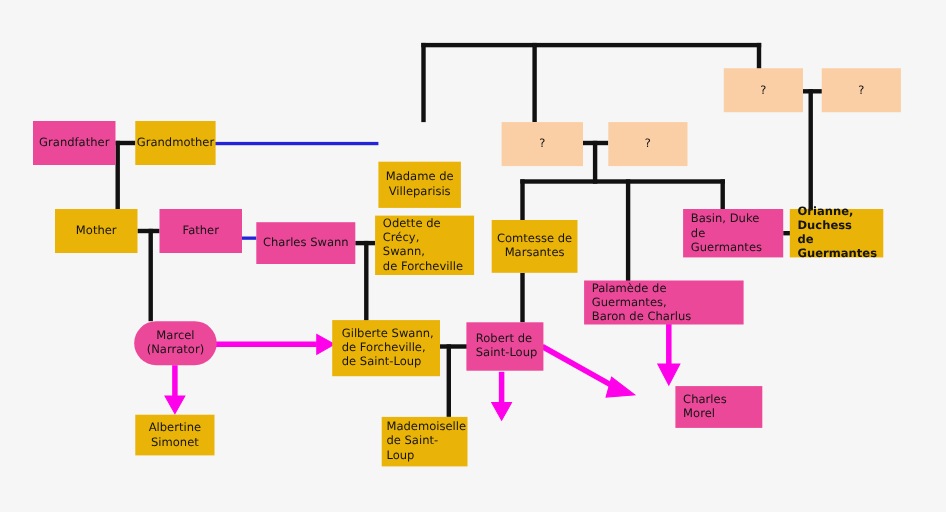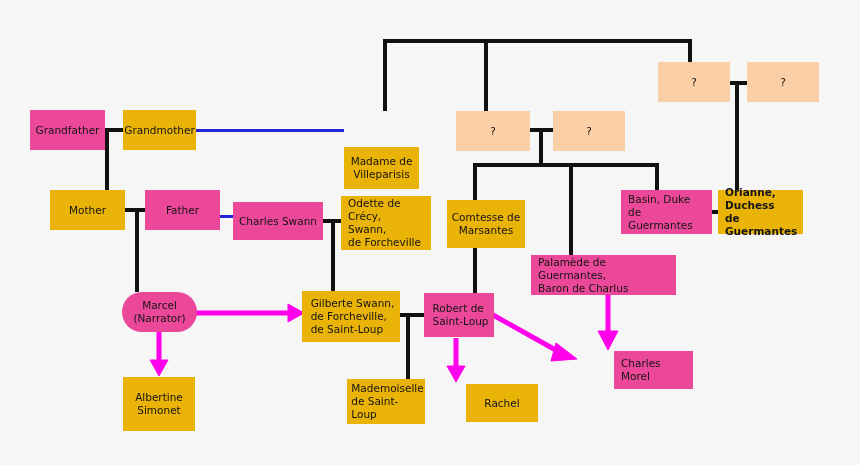--- a/index.html
+++ b/index.html
@@ -202,27 +202,24 @@
 
   <div class="node male left" style="left:424px; top:293px; width:70px; height:44px;">
     <span>Robert de
 Saint-Loup</span>
   </div>
 
   <div class="node male left" style="left:574px; top:351px; width:79px; height:38px;margin-left:40px;">
     <span>Charles Morel</span>
   </div>
 
-  <div class="node female" style="left:123px; top:377px; width:72px; height:54px;">
+  <div class="node female" style="left:123px; top:377px; width:72px; height:37px;">
     <span>Albertine
 Simonet</span>
   </div>
 
   <div class="node female left" style="left:347px; top:379px; width:78px; height:45px;">
     <span>Mademoiselle
 de Saint-Loup</span>
   </div>
 
-  <div class="node female" style="left:466px; top:384px; width:72px; height:38px;">
-    <span>Rachel</span>
-  </div>
 
 </div>
 
 </body></html>

